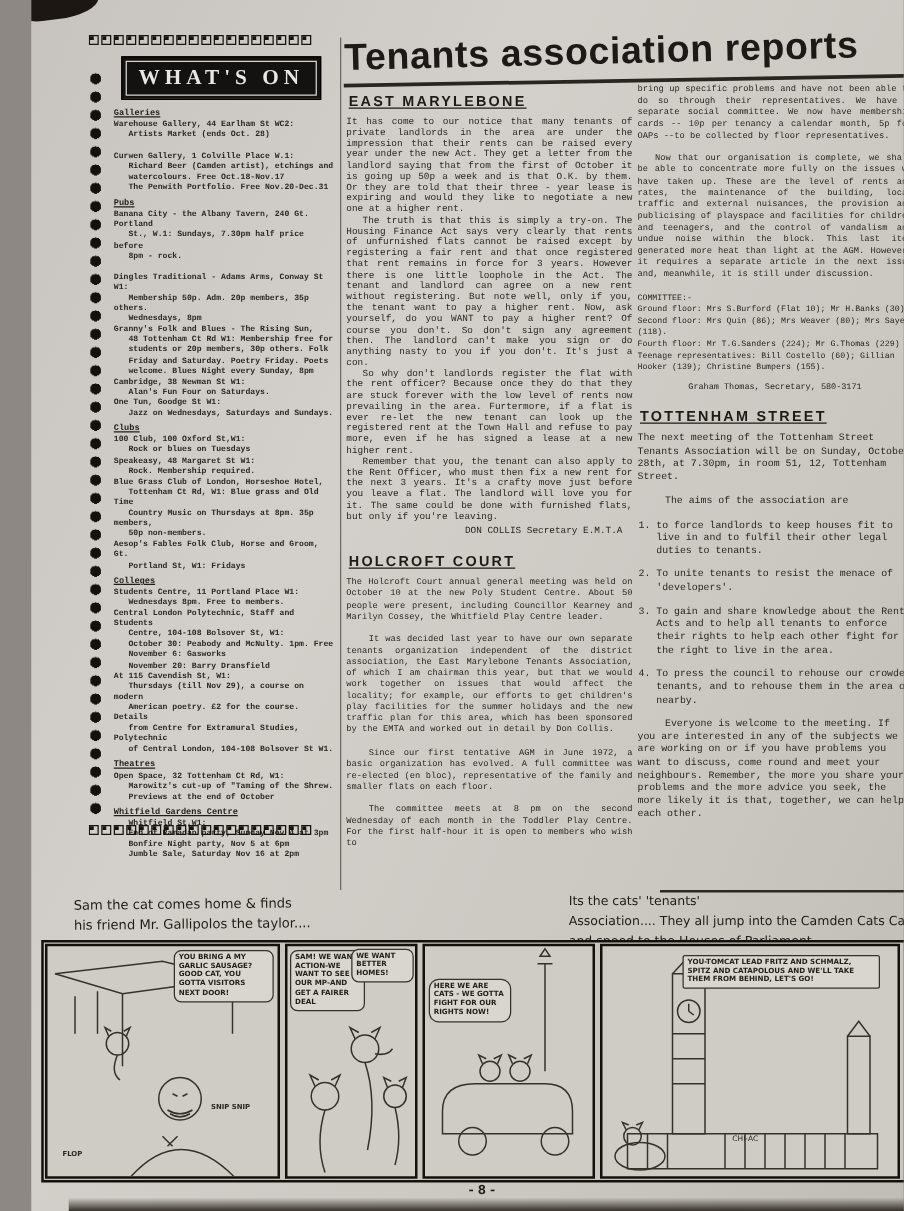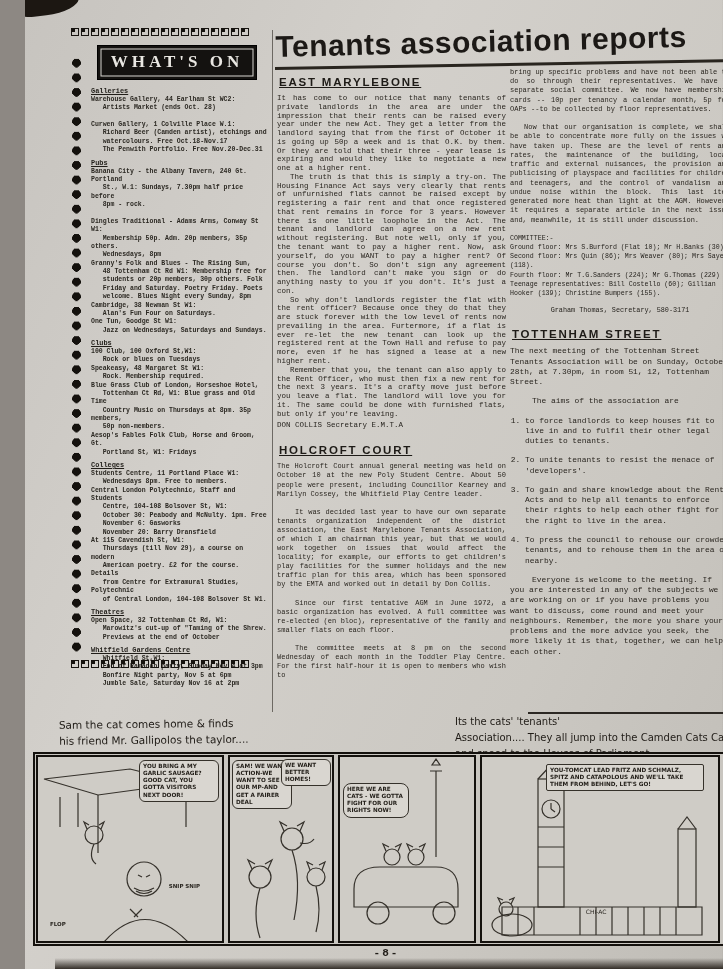--- a/index.html
+++ b/index.html
@@ -38,21 +38,21 @@
   
   .main{position:absolute;left:250px;top:30px;width:458px;}
   .masthead{font-family:"Liberation Sans",sans-serif;font-weight:700;font-size:30px;
     color:#1c1916;letter-spacing:.5px;white-space:nowrap;transform:rotate(-1.4deg);transform-origin:left top;}
   .mast-rule{width:456px;height:2.5px;background:#29251f;margin-top:3px;transform:rotate(-1deg);transform-origin:left top;}
   .col-a{position:absolute;left:2px;top:46px;width:229px;}
   .col-b{position:absolute;left:235px;top:38px;width:220px;}
   .article-title{font:700 11.5px "Liberation Sans",sans-serif;letter-spacing:1.8px;color:#1e1b17;margin:0 0 6px 2px;text-decoration:underline;}
   .em-body p{font:400 7.5px/1.17 "Liberation Mono",monospace;margin:0;color:#2a2620;text-align:justify;}
   .em-body p.ind{text-indent:13px;}
-  .signoff{font:400 7.5px "Liberation Mono",monospace;text-align:left;padding-right:8px;margin-top:3px;}
+  .signoff{font:400 7.5px "Liberation Mono",monospace;text-align:right;padding-right:8px;margin-top:3px;}
   .hc{margin-top:15px;}
   .hc p{font:400 7px/1.3 "Liberation Mono",monospace;margin:0 0 9px;color:#2a2620;text-align:justify;}
   .hc p.ind{text-indent:18px;}
   .cont p{font:400 7px/1.32 "Liberation Mono",monospace;margin:0 0 9px;color:#2a2620;text-align:justify;}
   .cont p.ind{text-indent:14px;}
   .committee{font:400 6.6px/1.4 "Liberation Mono",monospace;white-space:pre-wrap;margin:2px 0 8px;}
   .secretary{font:400 6.8px "Liberation Mono",monospace;text-align:center;margin:0 0 14px;}
   .ts p{font:400 7.9px/1.3 "Liberation Mono",monospace;margin:0 0 9px;color:#2a2620;}
   .ts p.ind{text-indent:22px;}
   .aims-intro{text-indent:22px;}

